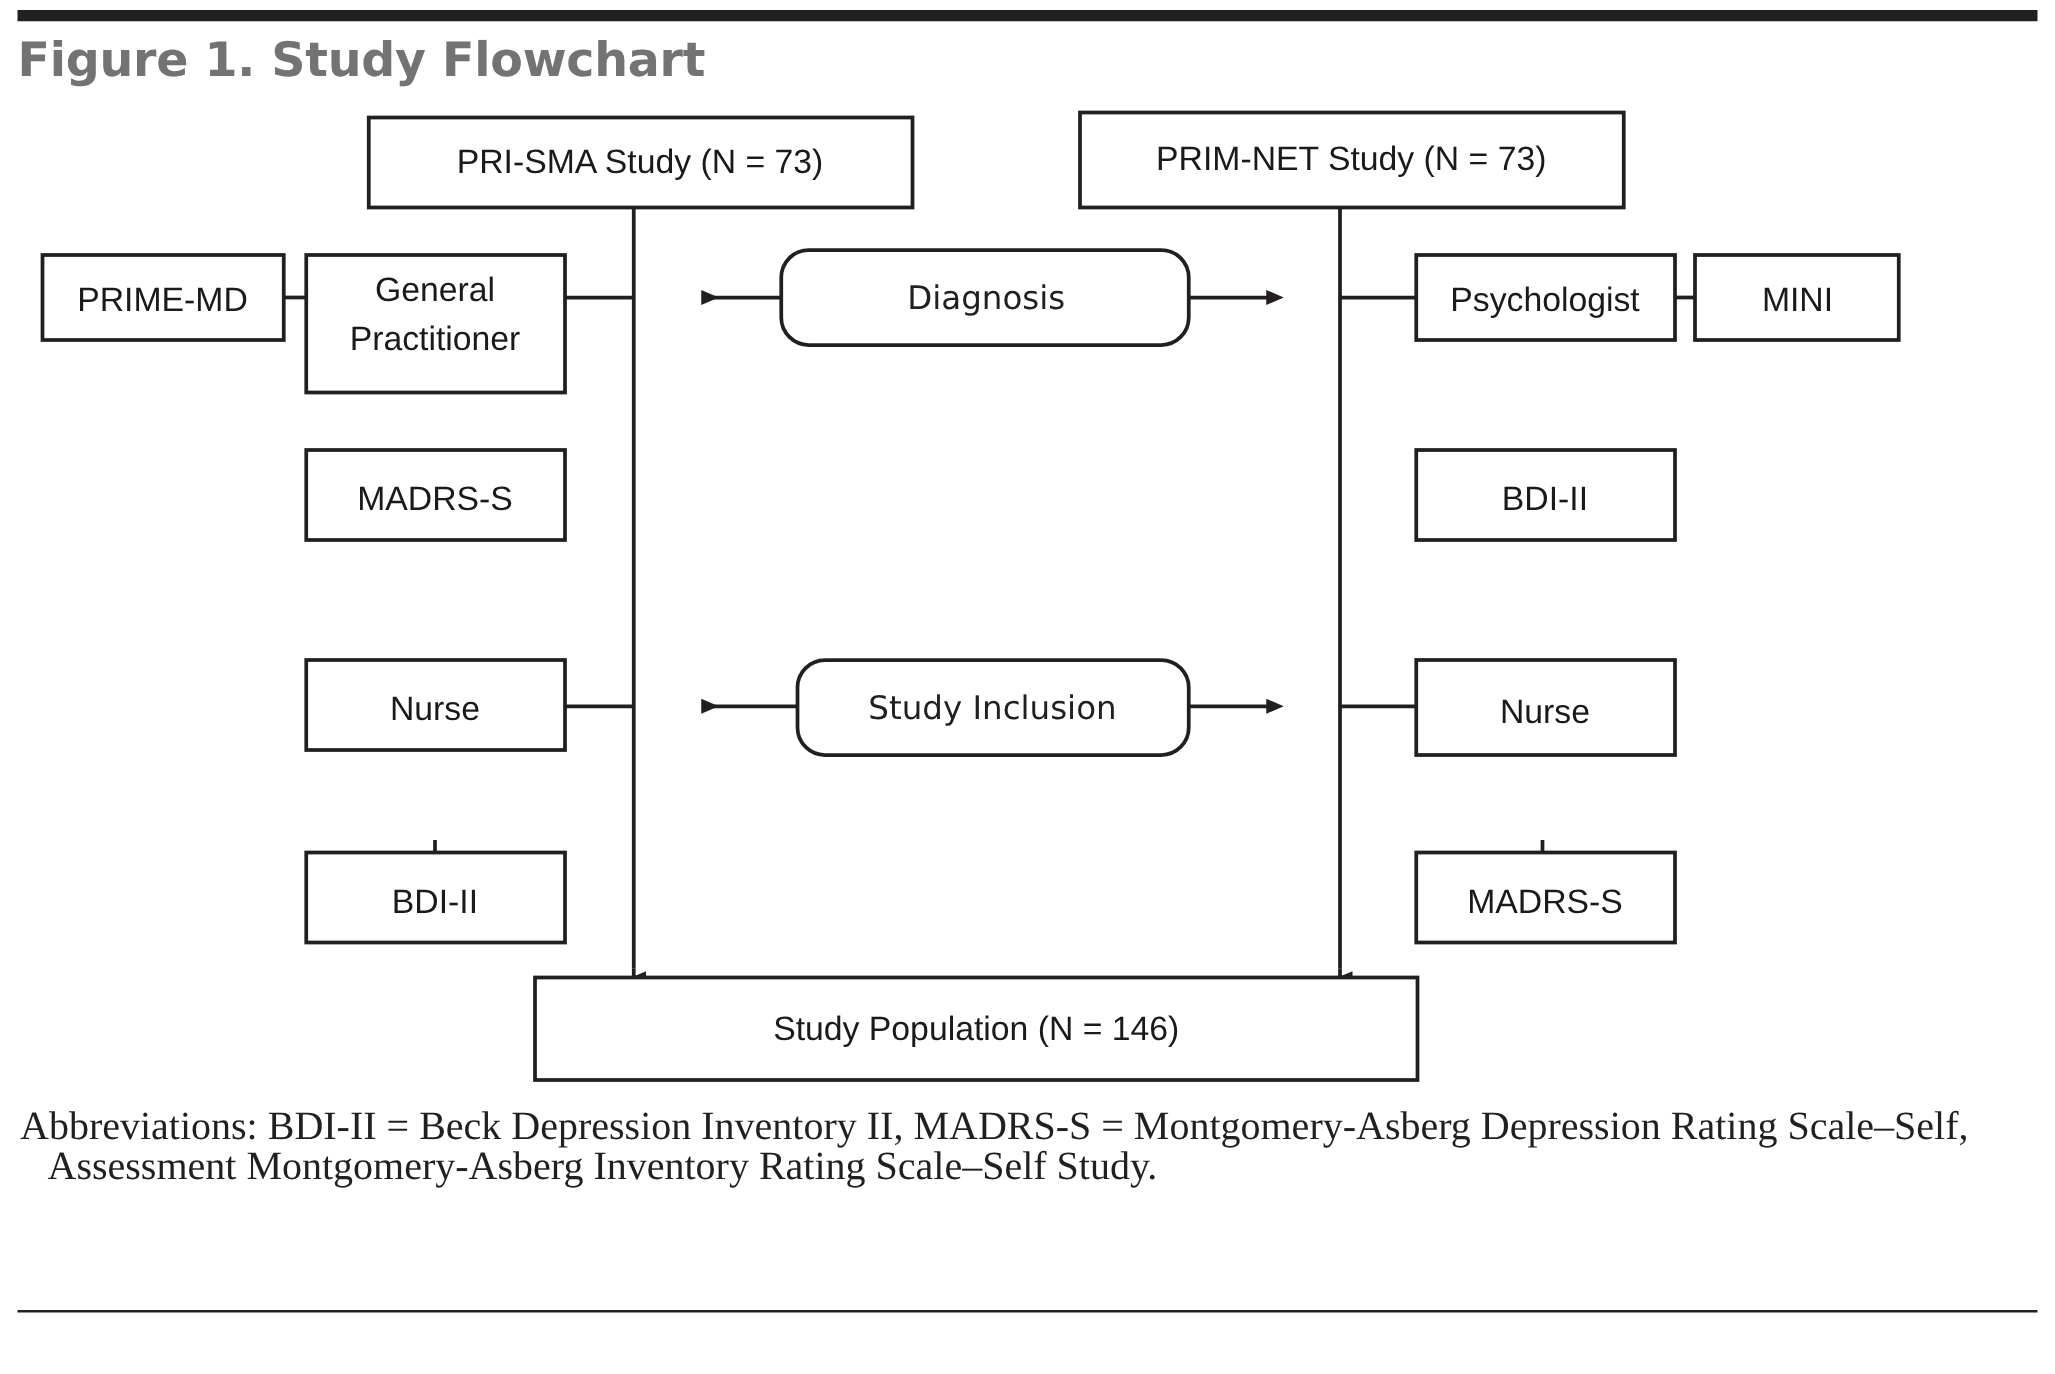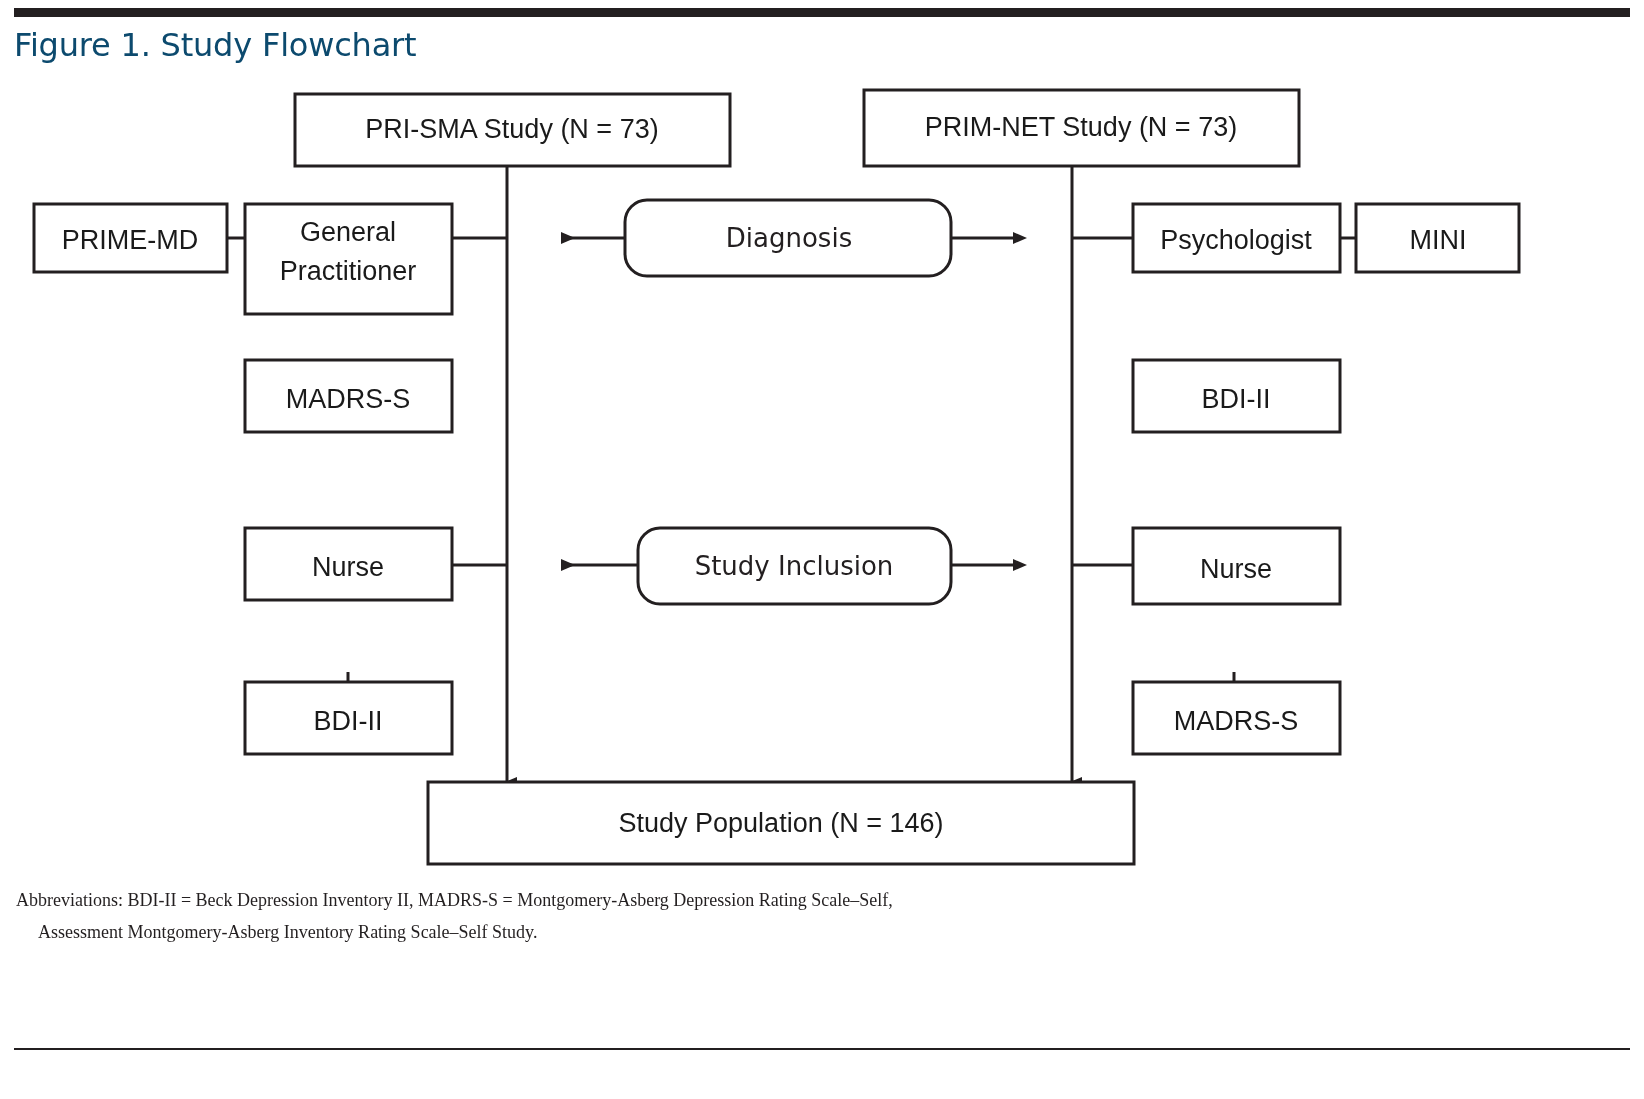--- a/index.html
+++ b/index.html
@@ -34,24 +34,24 @@
     top: 1048px;
     width: 1616px;
     height: 2px;
     background: #231f20;
   }
   .fig-title {
     position: absolute;
     left: 14px;
     top: 26px;
     font-family: "DejaVu Sans", sans-serif;
-    font-weight: normal;
-    font-size: 32px;
+    font-weight: bold;
+    font-size: 38px;
     letter-spacing: -0.2px;
-    color: #0c4a6e;
+    color: #737373;
     white-space: nowrap;
   }
   .chart-svg {
     position: absolute;
     left: 0;
     top: 70px;
   }
   .node-text {
     font-family: "Liberation Sans", sans-serif;
     font-size: 27px;
@@ -76,21 +76,21 @@
     stroke: #231f20;
     stroke-width: 3;
     fill: none;
   }
   .footnote {
     position: absolute;
     left: 16px;
     top: 884px;
     width: 1612px;
     font-family: "Liberation Serif", serif;
-    font-size: 18px;
+    font-size: 32px;
     line-height: 32px;
     color: #231f20;
   }
   .footnote .fn-line {
     white-space: nowrap;
   }
   .footnote .fn-indent {
     padding-left: 22px;
   }
 </style>

